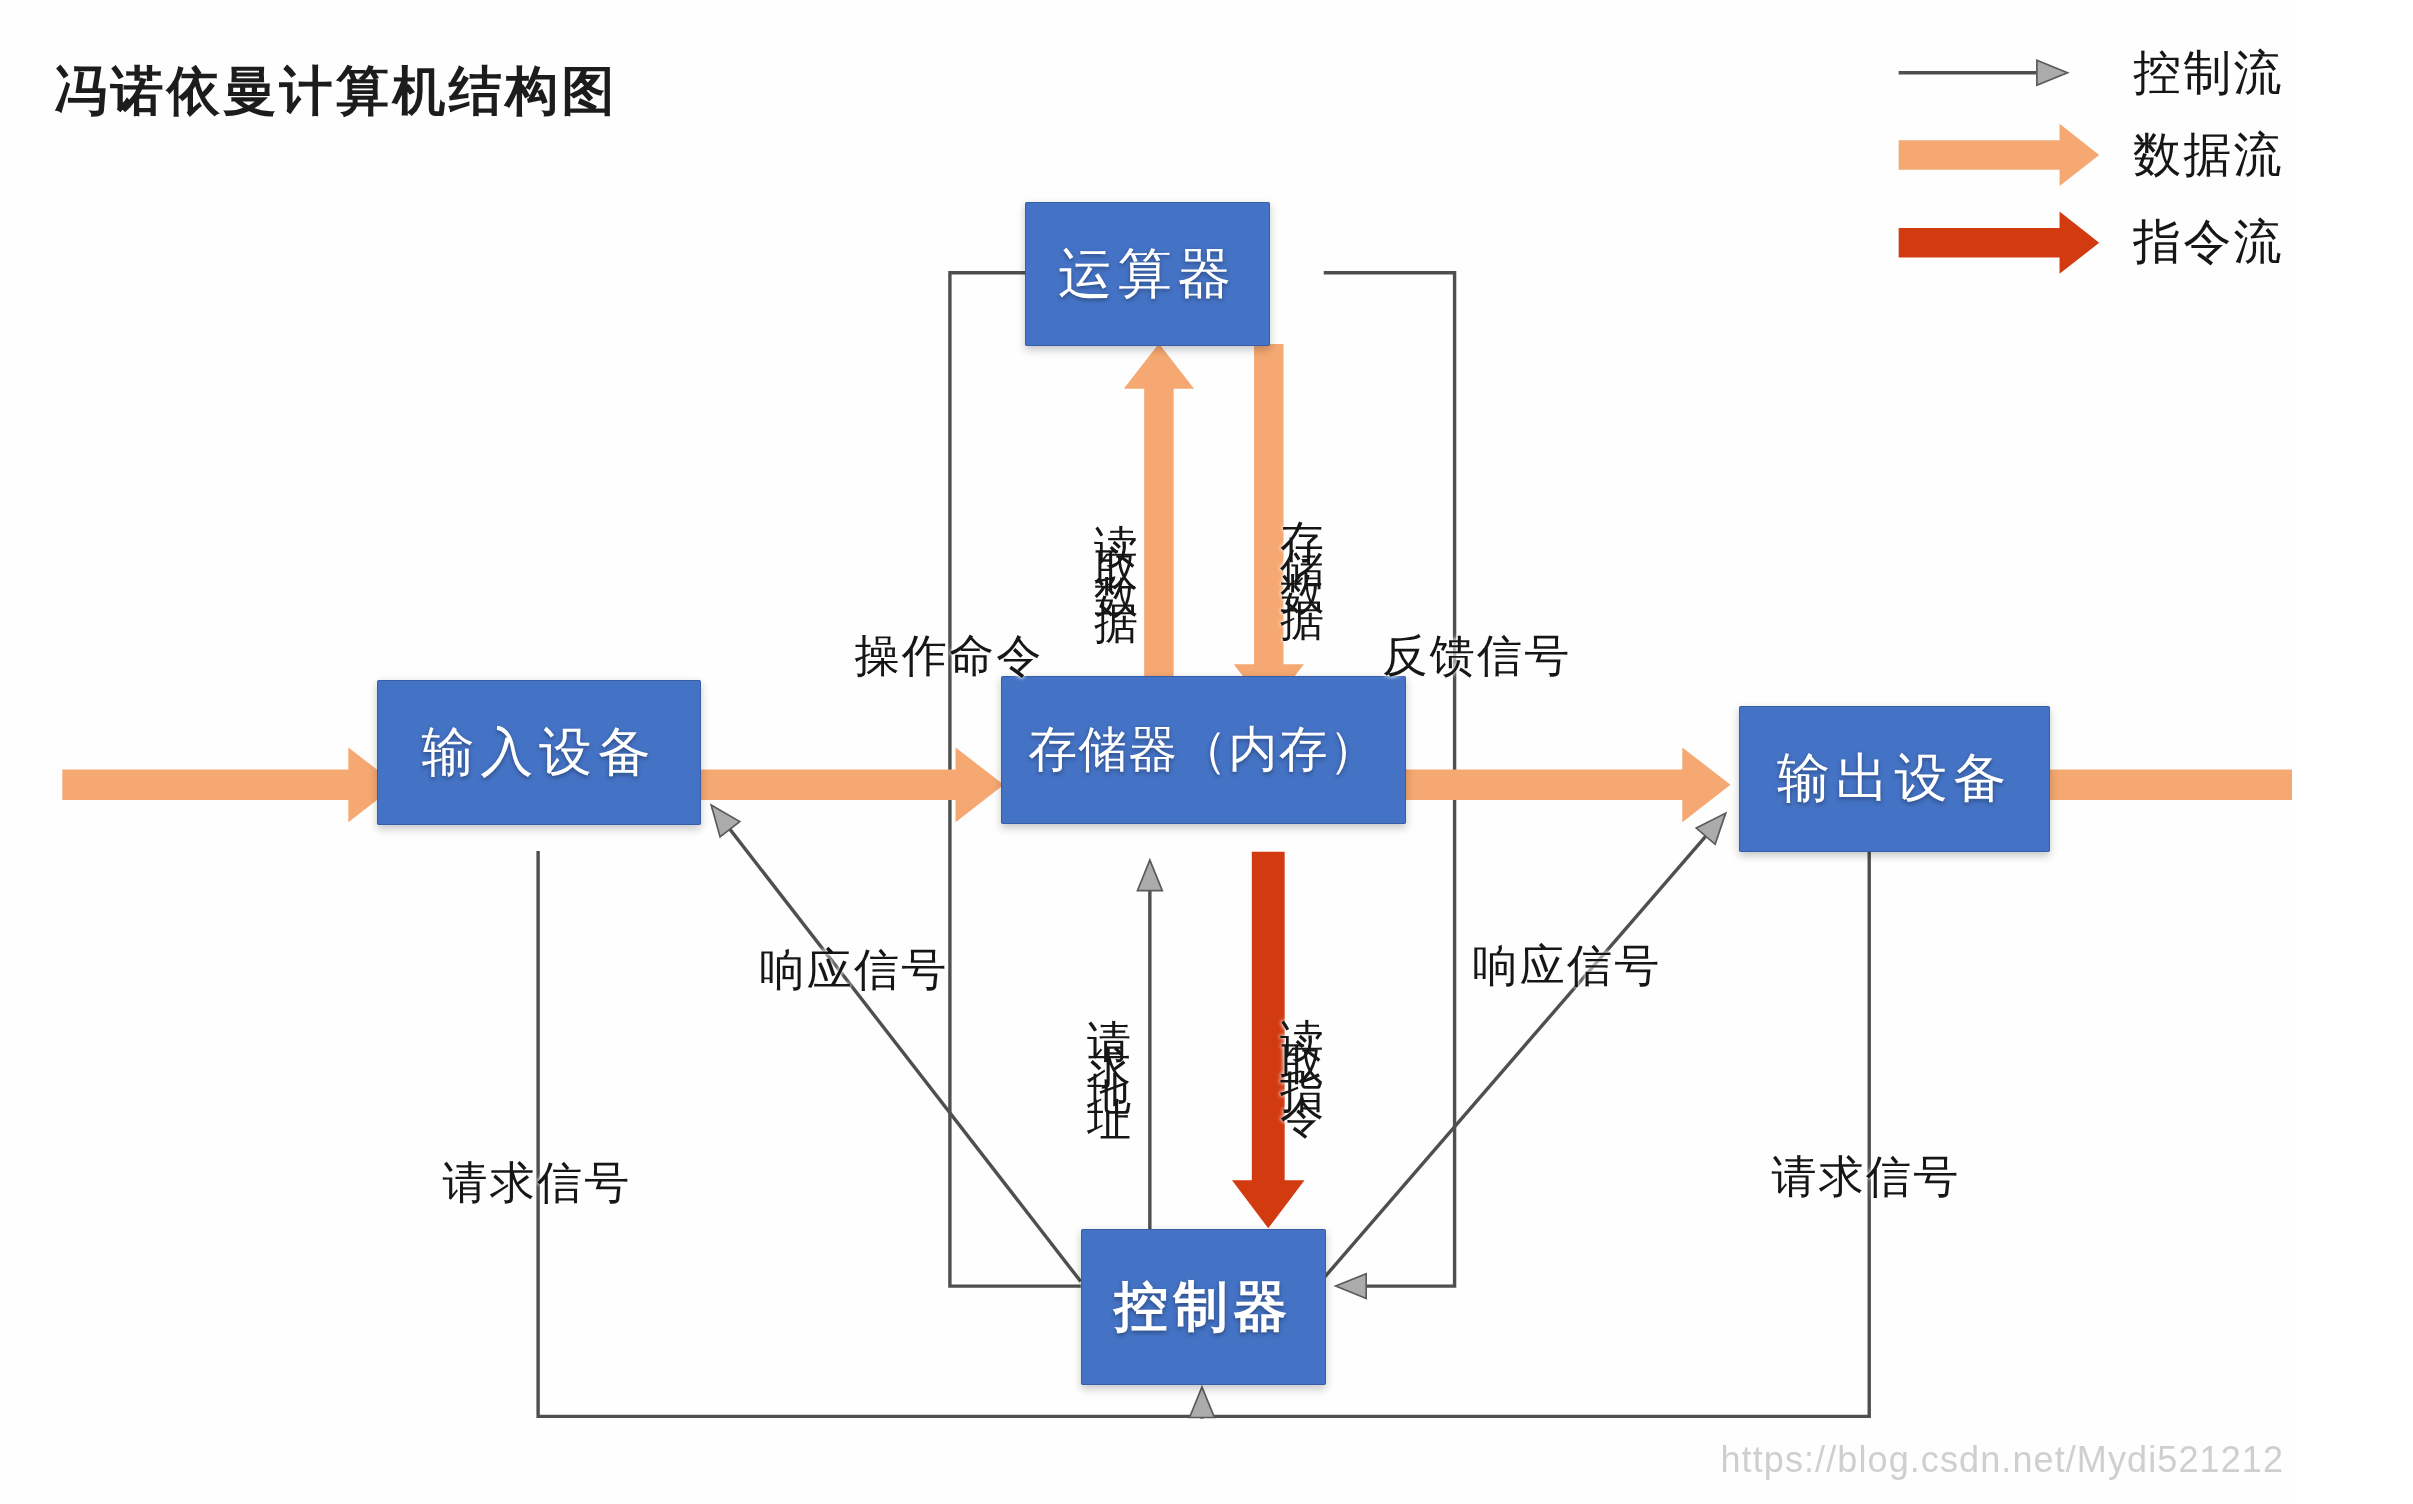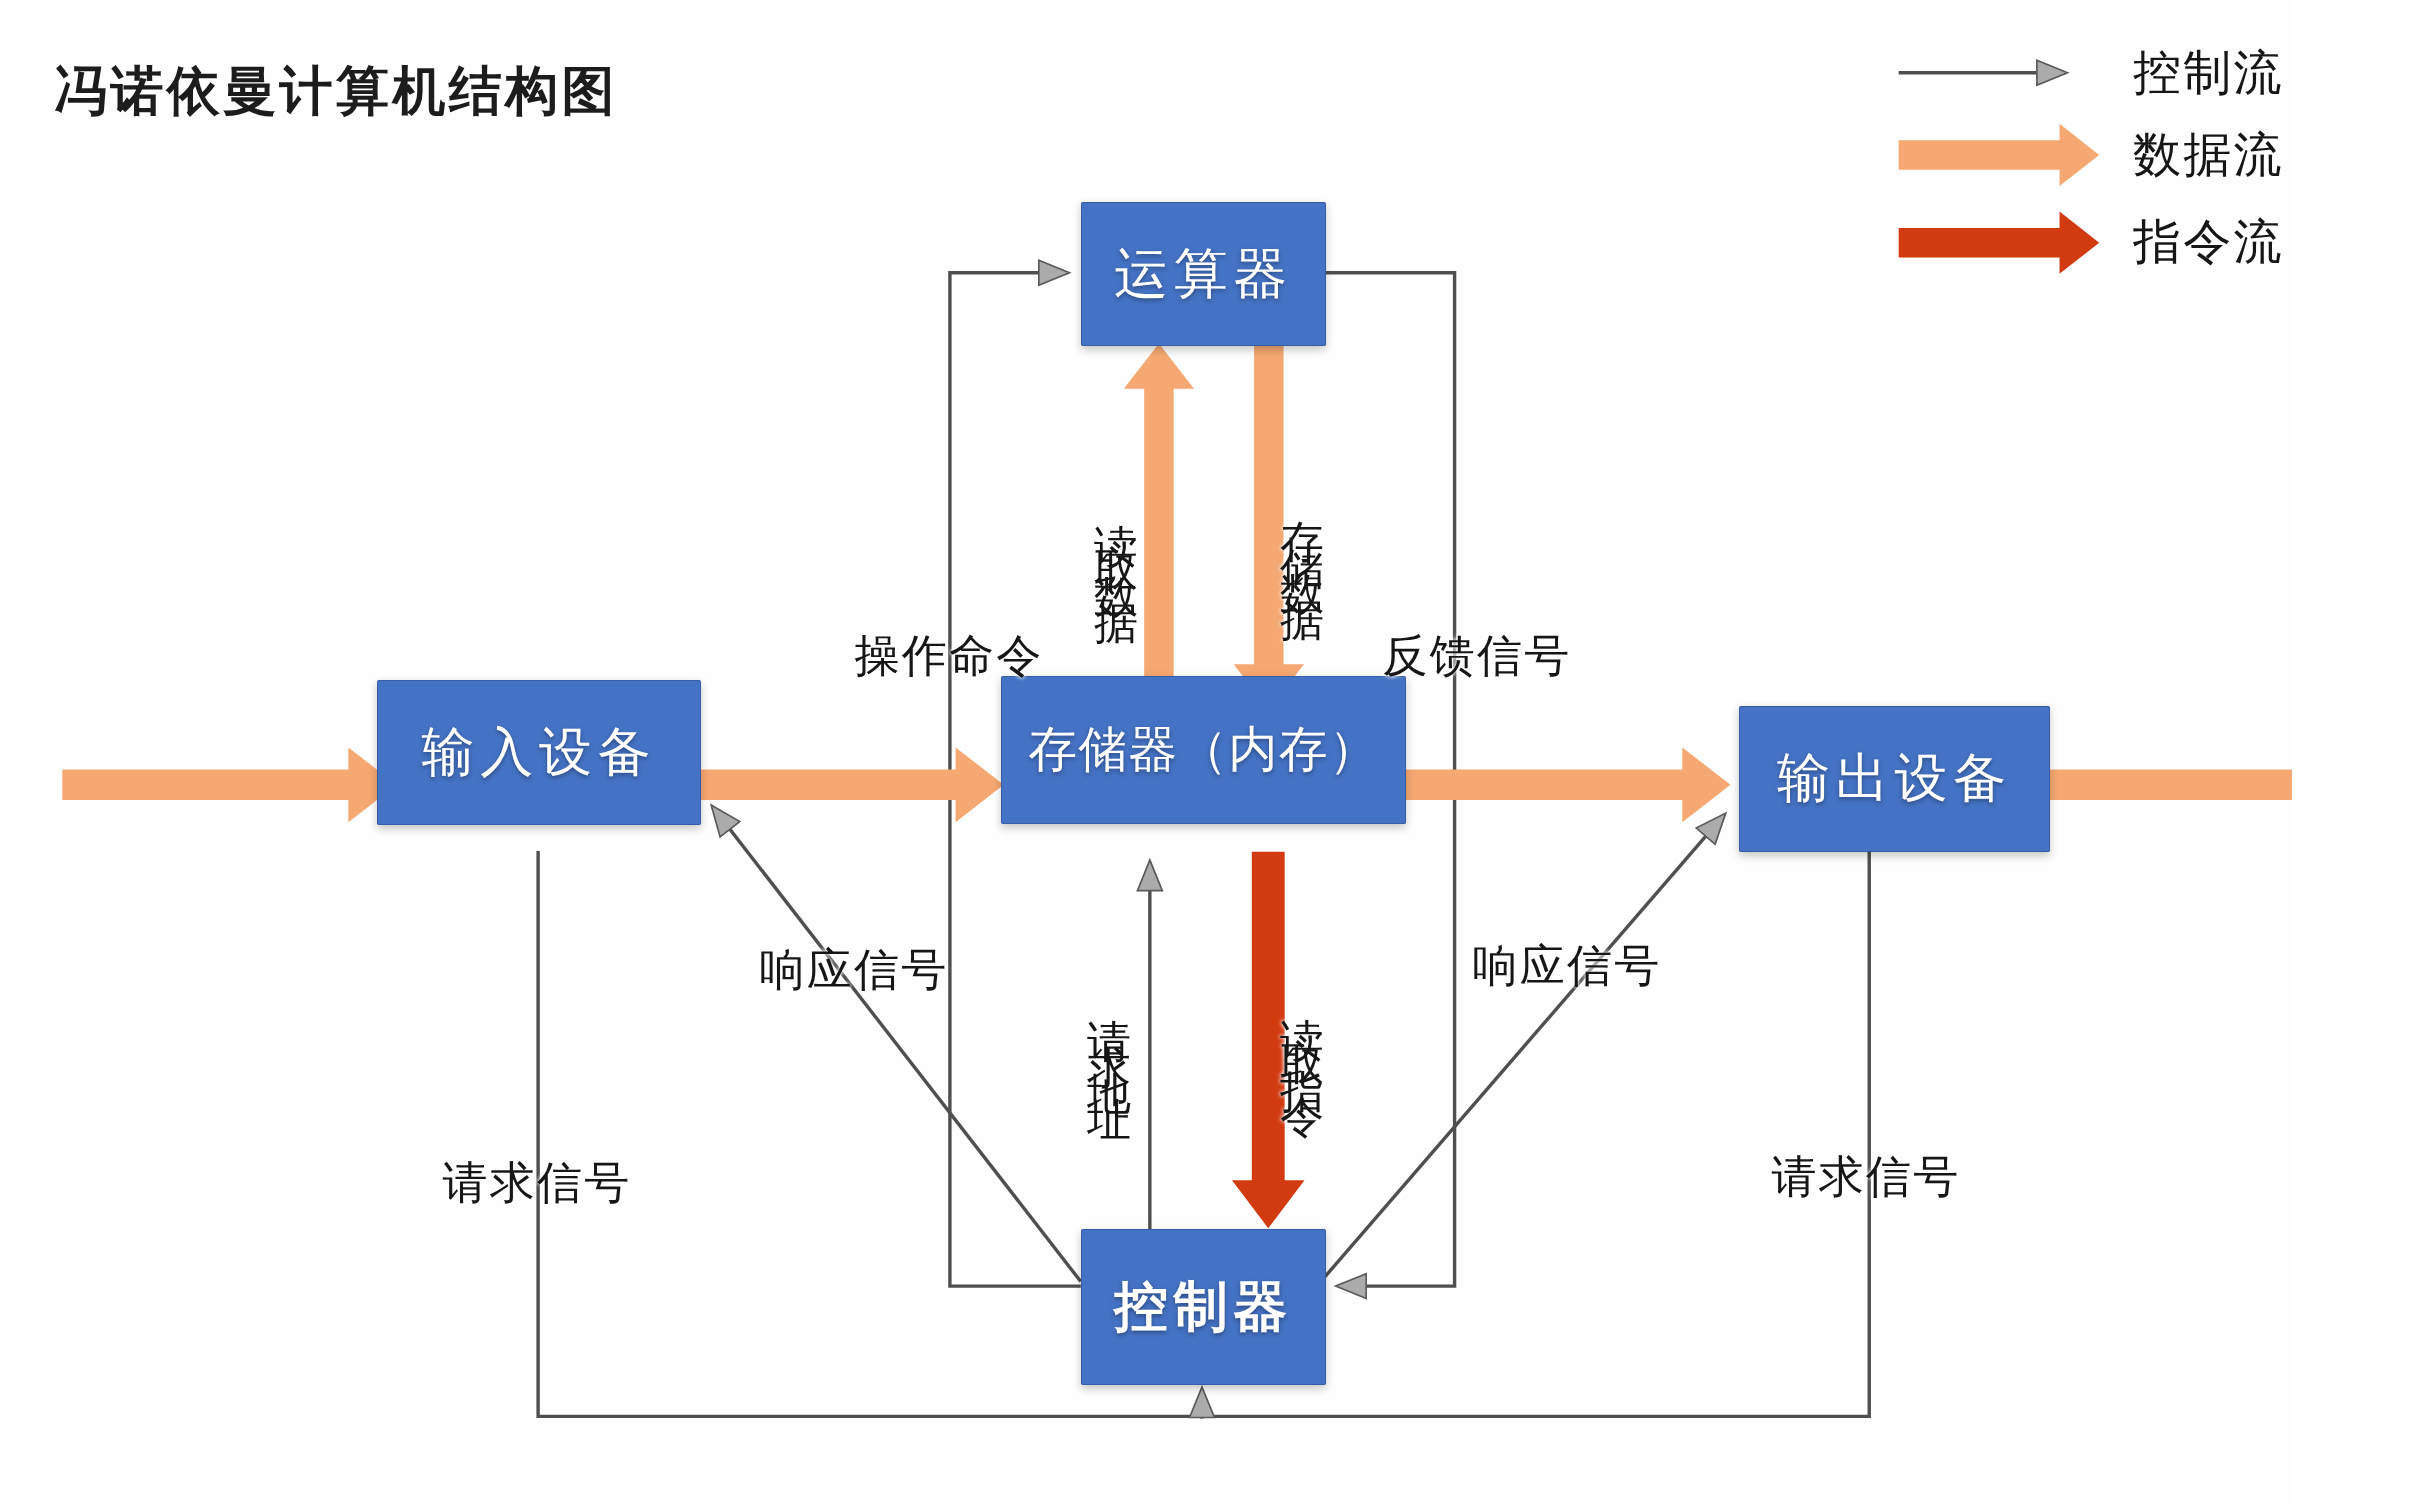--- a/index.html
+++ b/index.html
@@ -16,21 +16,21 @@
     background:#4472C4;
     border:1.7px solid rgba(30,55,110,.35);
     border-radius:1.7px;
     box-shadow:0 3.4px 8px rgba(0,0,0,.22);
     display:flex;align-items:center;justify-content:center;
     color:#ffffff;
     letter-spacing:5.7px;
     text-shadow:0 2.3px 4.5px rgba(0,0,0,.35);
     white-space:nowrap;
   }
-  .node-alu       {left:1081px;top:202px;width:243px;height:142px;font-size:54px;}
+  .node-alu       {left:1025px;top:202px;width:243px;height:142px;font-size:54px;}
   .node-input     {left:377px;top:680px;width:322px;height:143px;font-size:53px;}
   .node-memory    {left:1001px;top:676px;width:403px;height:146px;font-size:49px;letter-spacing:1.1px;}
   .node-output    {left:1727px;top:706px;width:309px;height:144px;font-size:53px;margin-left:12px;}
   .node-controller{left:1081px;top:1229px;width:243px;height:154px;font-size:54px;font-weight:bold;}
   .lbl{
     position:absolute;z-index:3;
     color:#161616;font-size:45px;letter-spacing:2.3px;white-space:nowrap;
     transform:translate(-50%,-50%);
     text-shadow:0 0 3.4px #ffffff,0 0 5.7px #ffffff;
   }
@@ -115,15 +115,16 @@
   <div class="lbl" style="left:854px;top:970px;">响应信号</div>
   <div class="lbl" style="left:1567px;top:966px;">响应信号</div>
   <div class="lbl" style="left:537px;top:1183px;">请求信号</div>
   <div class="lbl" style="left:1866px;top:1177px;">请求信号</div>
 
   <div class="vlbl" style="left:1117px;top:541px;">读取数据</div>
   <div class="vlbl" style="left:1303px;top:538px;">存储数据</div>
   <div class="vlbl" style="left:1110px;top:1036px;">请求地址</div>
   <div class="vlbl" style="left:1303px;top:1035px;">读取指令</div>
 
+  <div class="watermark">https://blog.csdn.net/Mydi521212</div>
 
 </div>
 
 
 </body></html>

